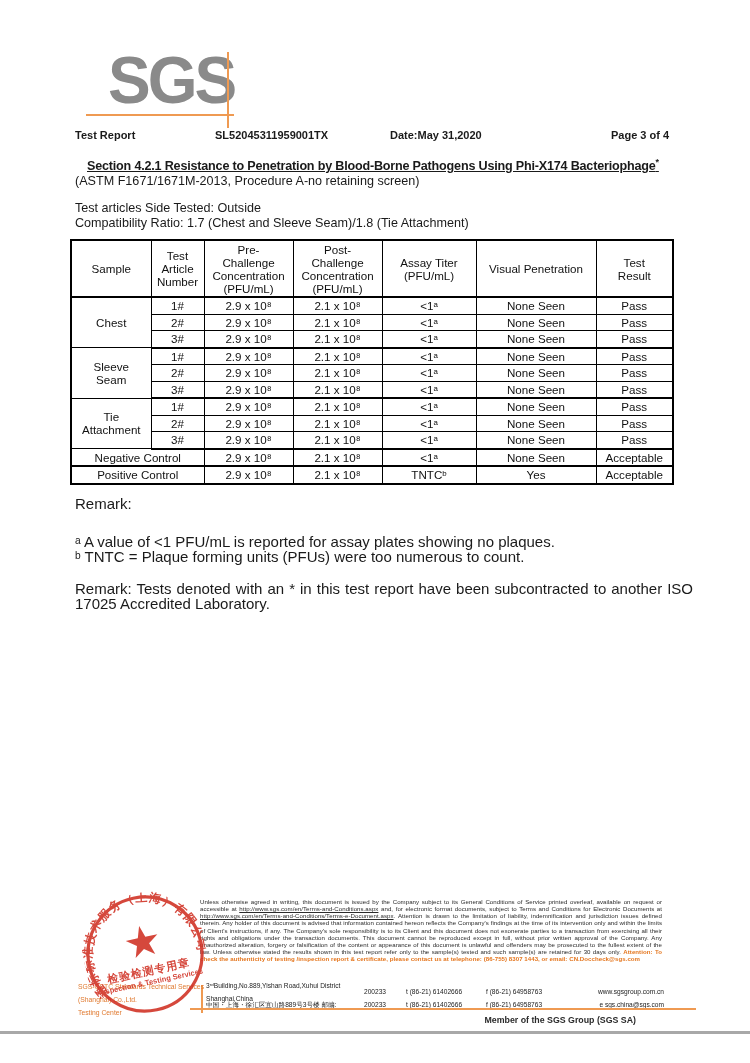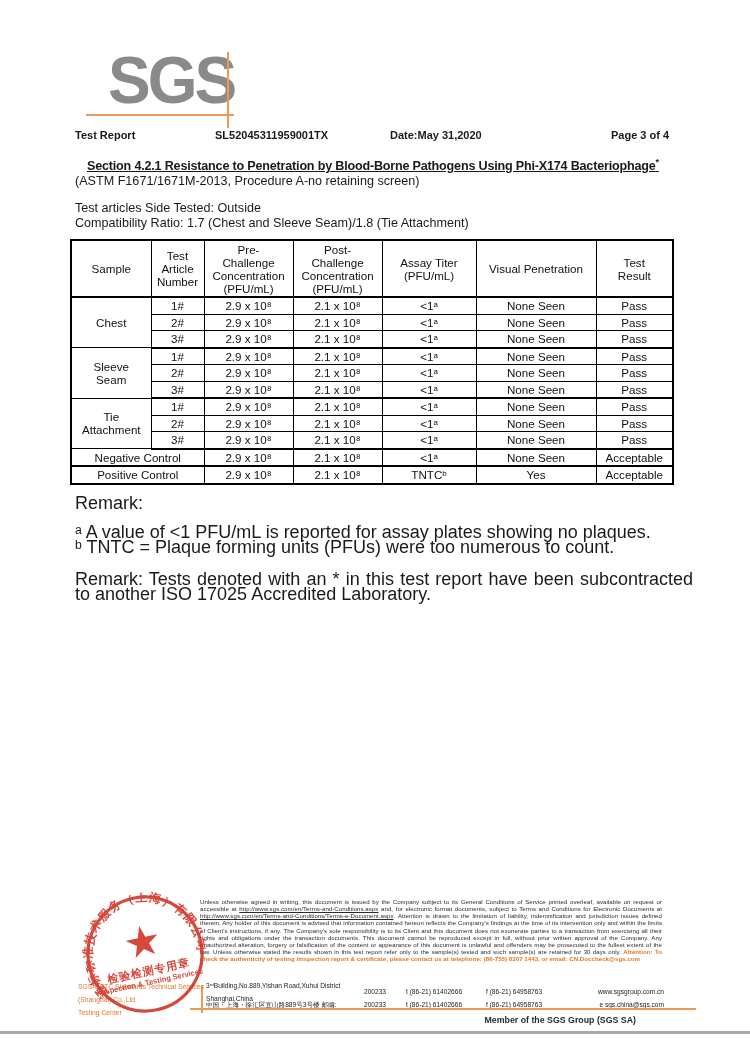--- a/index.html
+++ b/index.html
@@ -38,22 +38,22 @@
   }
   .results-table{border:2px solid #000;}
   .results-table th{white-space:pre-line;height:55px;}
   .results-table td{height:15.5px;}
   .results-table .sample{white-space:pre-line;}
   .results-table tr.hdr th{border-bottom:2px solid #000;}
   .results-table tr.group-end td{border-bottom:2px solid #000;}
   .c0{width:80px;} .c1{width:53px;} .c2{width:89px;} .c3{width:89px;}
   .c4{width:94px;} .c5{width:120px;} .c6{width:77px;}
   
-  .remarks-block{position:absolute;top:496px;left:75px;width:618px;font-size:18px;line-height:15.5px;}
-  .remark-notes{margin-top:13px;}
+  .remarks-block{position:absolute;top:496px;left:75px;width:618px;font-size:15px;line-height:15.5px;}
+  .remark-notes{margin-top:22px;}
   .remark-sub{margin-top:16px;text-align:justify;}
   
   .footer{position:absolute;left:0;top:885px;width:750px;height:178px;}
   .legal{
     position:absolute;left:200px;top:13px;width:462px;
     font-size:6.1px;line-height:7.15px;text-align:justify;color:#2b2b2b;letter-spacing:0.05px;
   }
   .legal .url{text-decoration:underline;}
   .attention{color:#e4751c;font-weight:bold;}
   .stamp{

